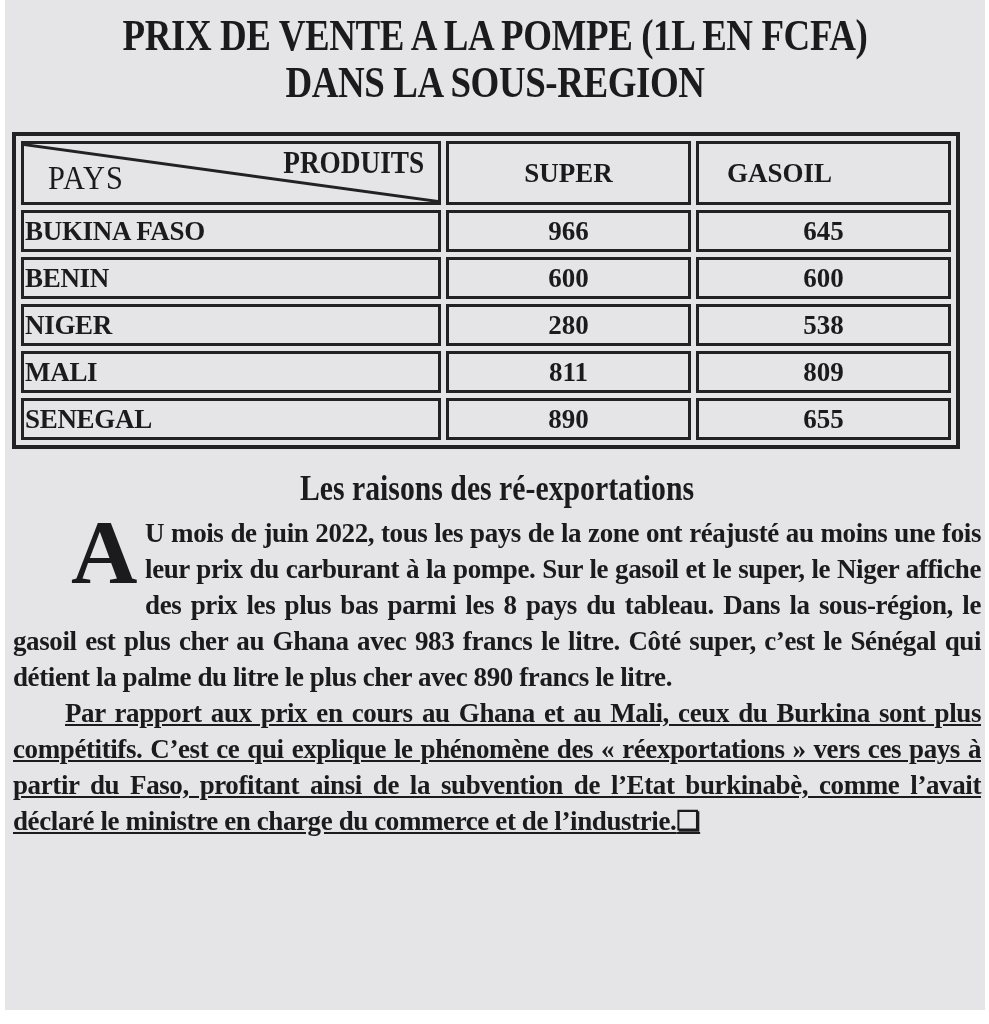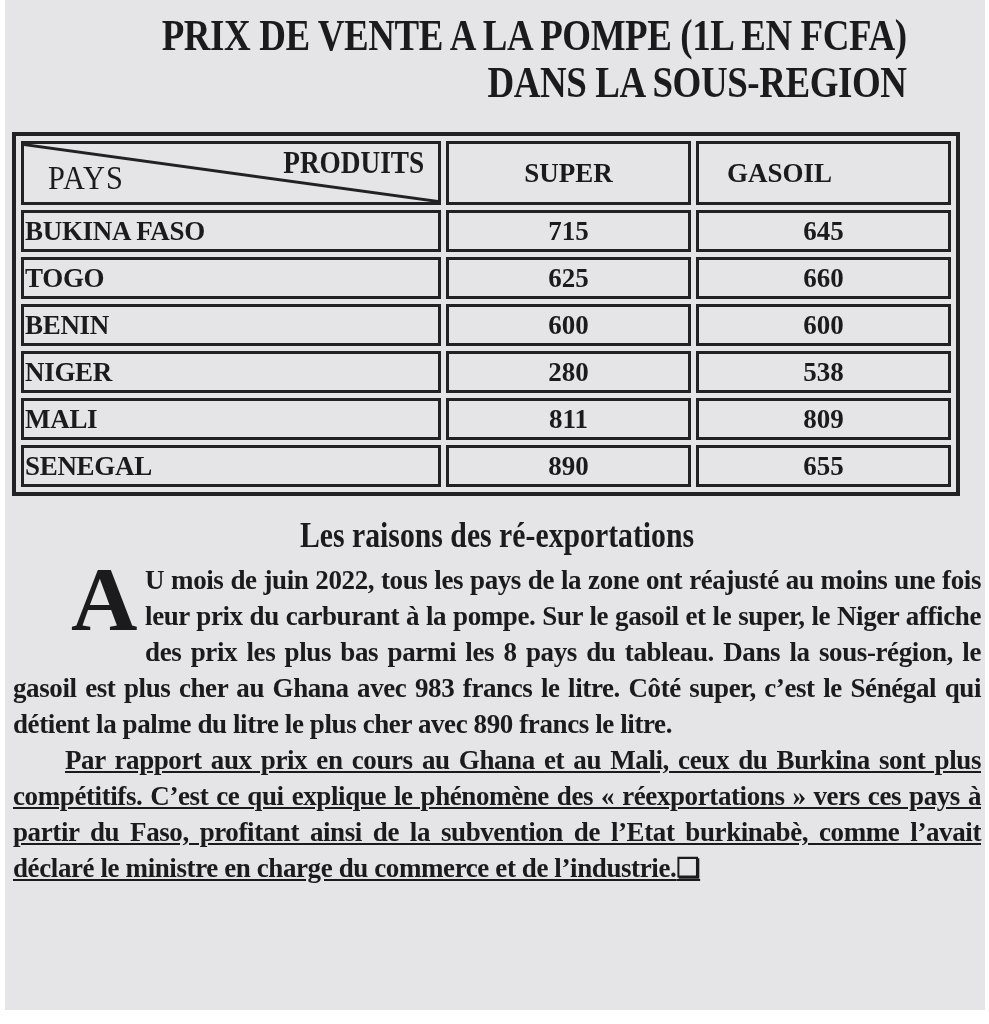--- a/index.html
+++ b/index.html
@@ -17,21 +17,21 @@
     overflow:hidden;
   }
   .sheet{
     position:relative;
     margin-left:5px;
     width:980px; height:1010px;
     background:var(--background);
     padding-top:12px;
   }
   
-  .title-block{ text-align:right; }
+  .title-block{ text-align:center; }
   .title-line{
     font-size:44px; font-weight:700; line-height:47px;
     letter-spacing:-0.5px;
     transform:scale(0.84,1.03);
     transform-origin:50% 50%;
     white-space:nowrap;
   }
   
   table.prices{
     border-collapse:separate;
@@ -116,27 +116,22 @@
           </svg>
           <span class="produits">PRODUITS</span>
           <span class="pays">PAYS</span>
         </th>
         <th class="col-super">SUPER</th>
         <th class="col-gasoil">GASOIL</th>
       </tr>
 
       <tr>
         <td class="pays-cell">BUKINA FASO</td>
-        <td class="num-cell">715</td>
+        <td class="num-cell">966</td>
         <td class="num-cell">645</td>
-      </tr>
-      <tr>
-        <td class="pays-cell">TOGO</td>
-        <td class="num-cell">625</td>
-        <td class="num-cell">660</td>
       </tr>
       <tr>
         <td class="pays-cell">BENIN</td>
         <td class="num-cell">600</td>
         <td class="num-cell">600</td>
       </tr>
       <tr>
         <td class="pays-cell">NIGER</td>
         <td class="num-cell">280</td>
         <td class="num-cell">538</td>

